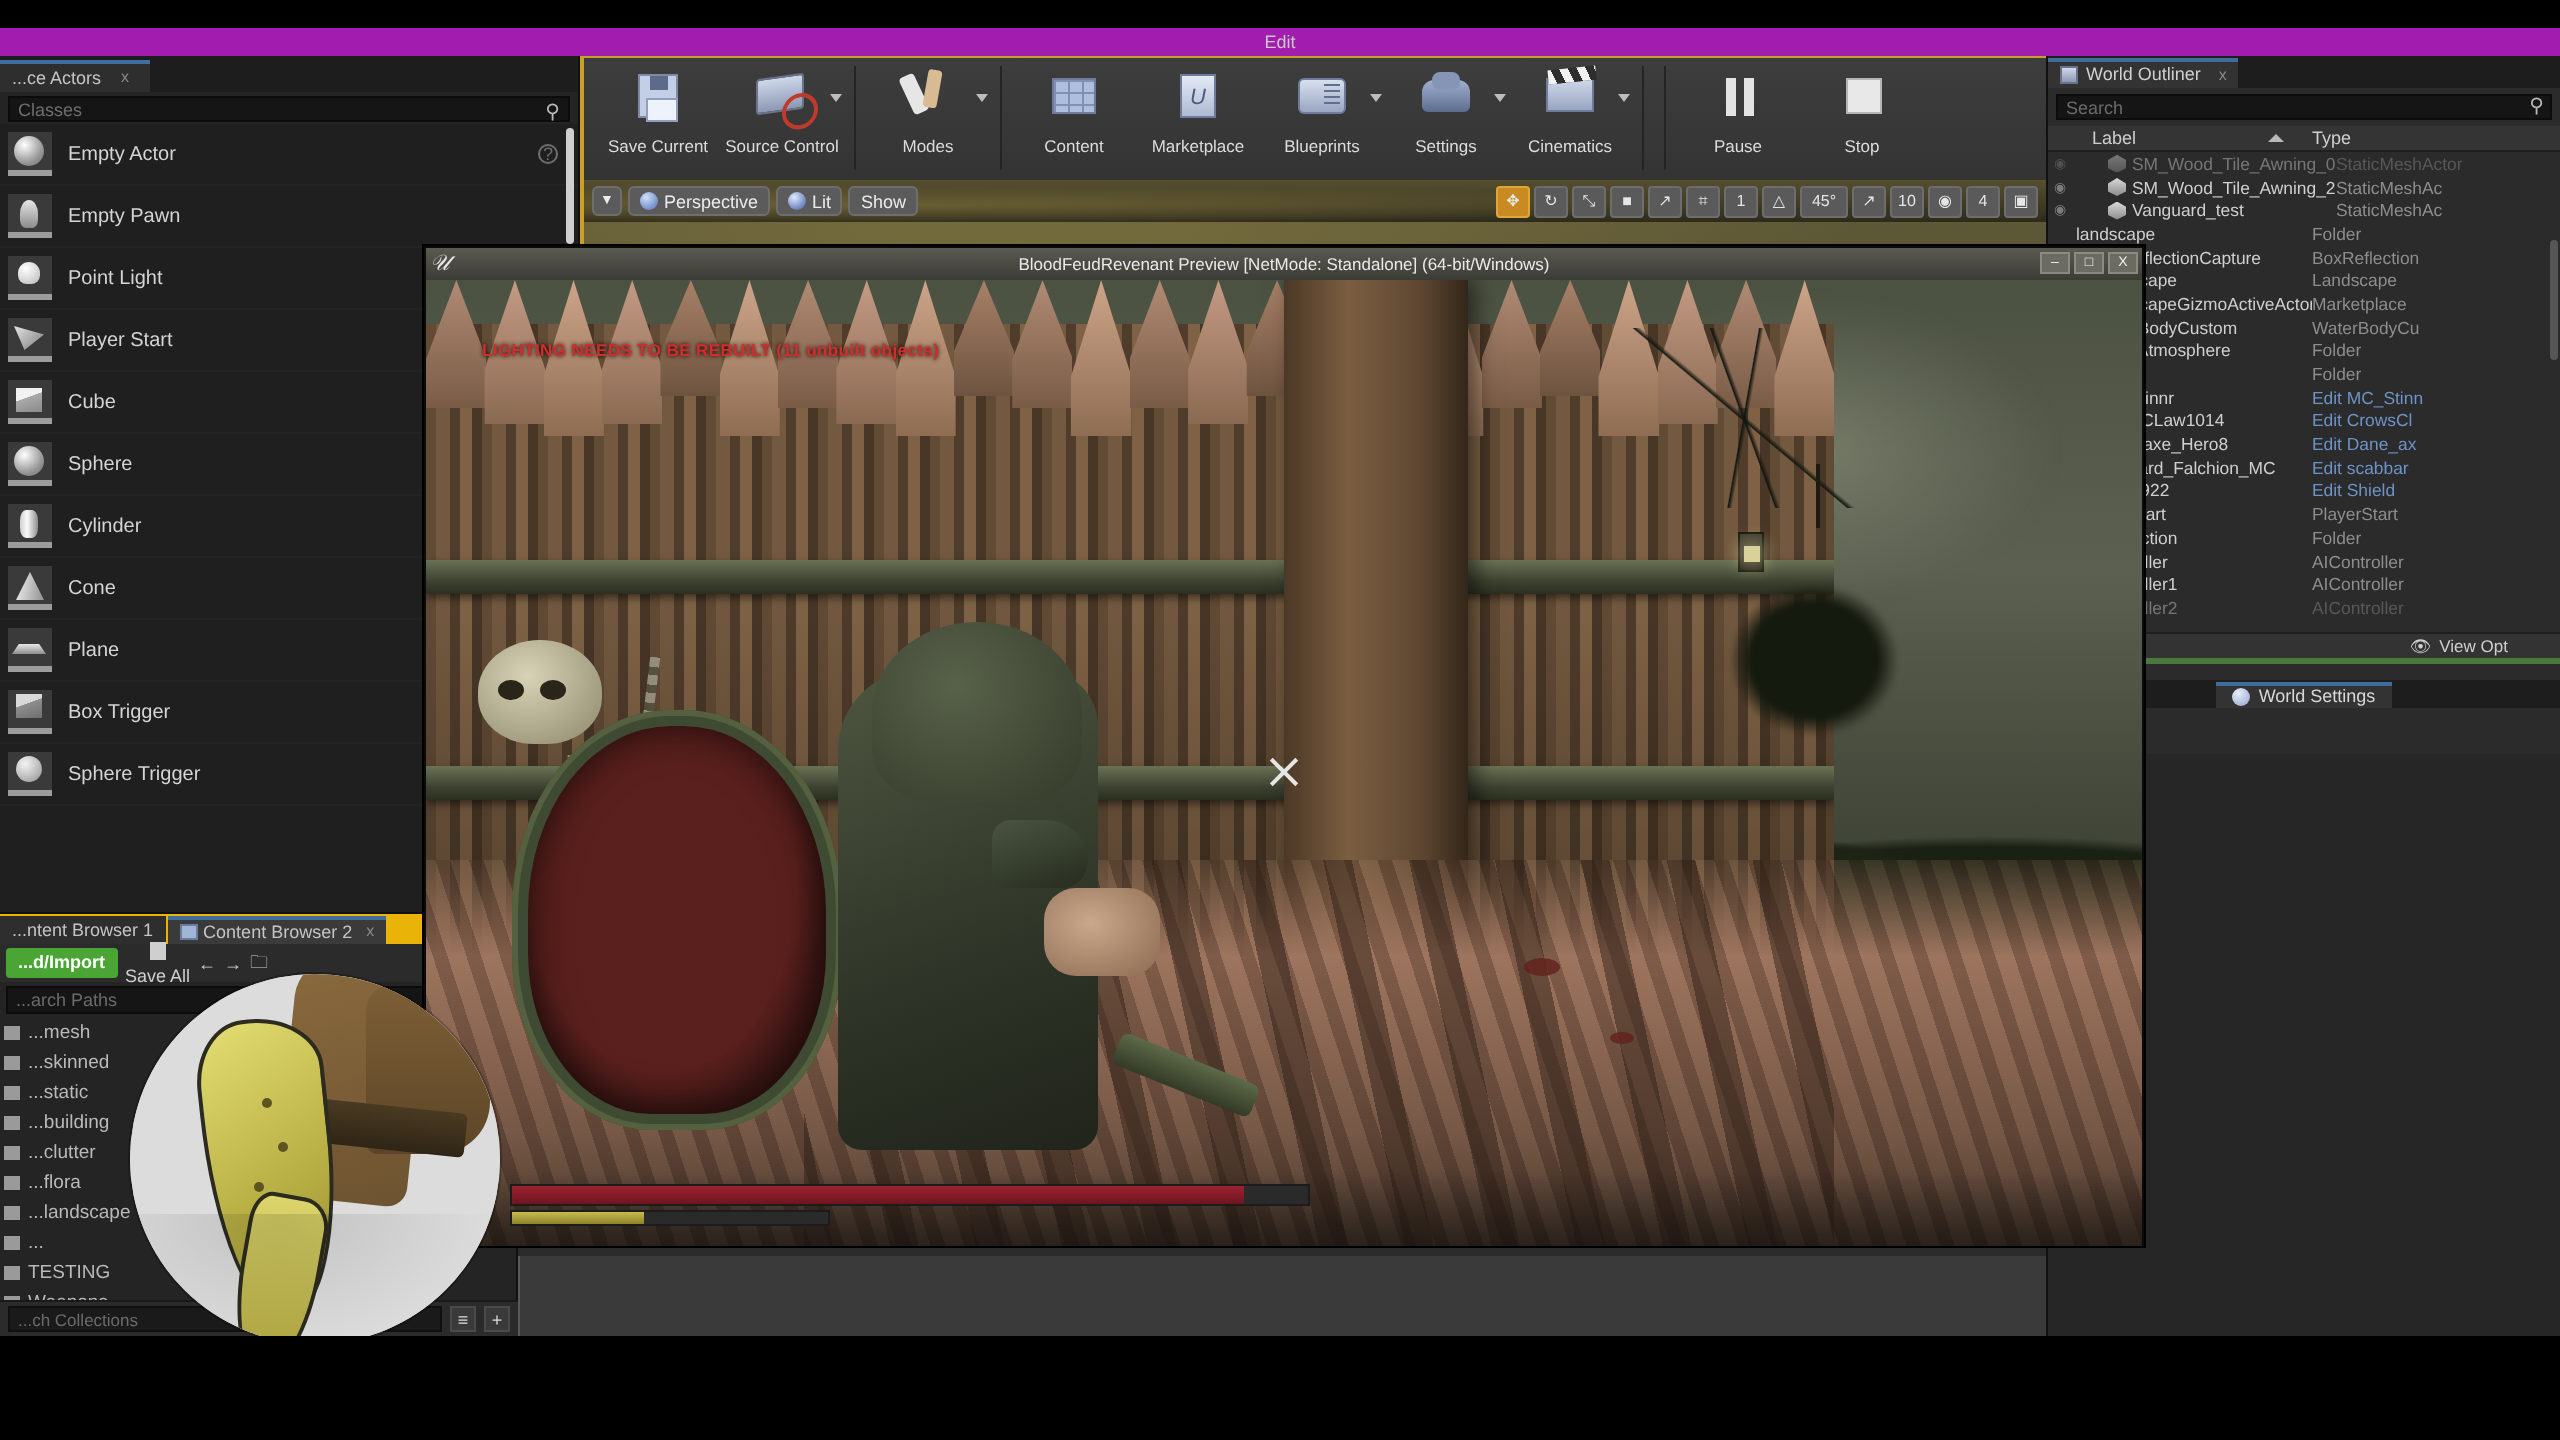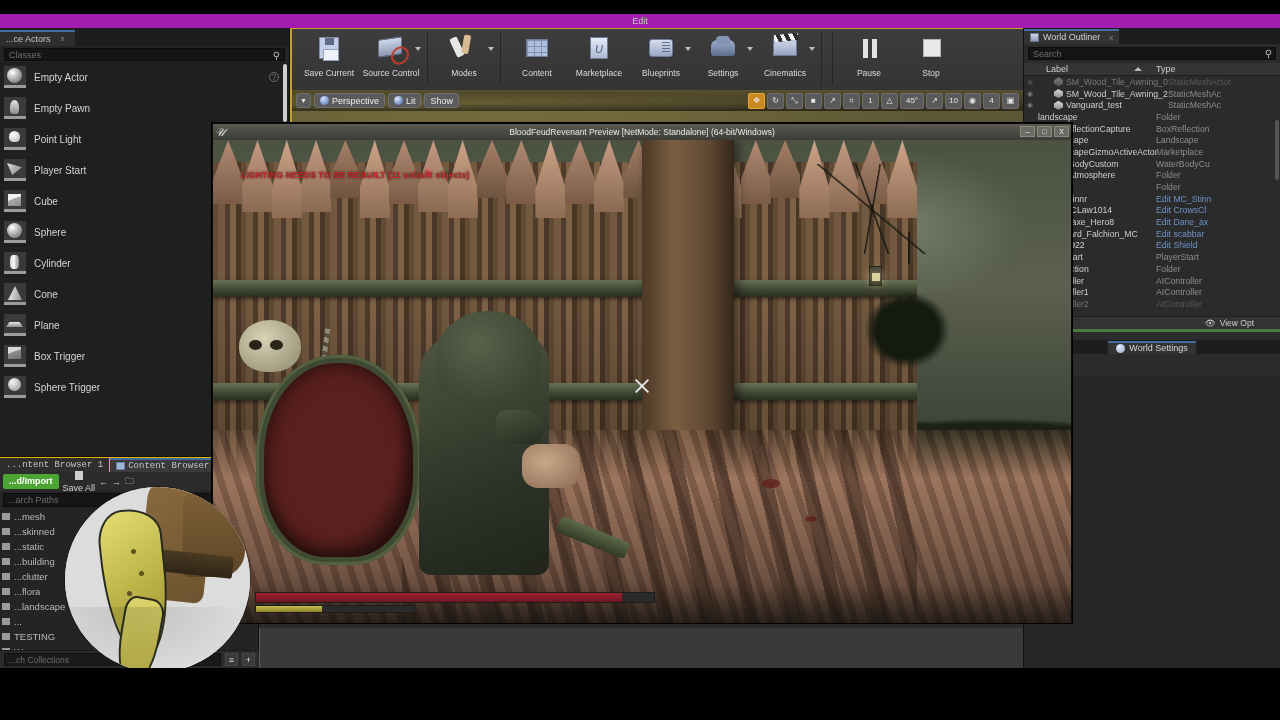--- a/index.html
+++ b/index.html
@@ -191,21 +191,21 @@
      background:
        radial-gradient(ellipse at 30% 20%, rgba(150,135,70,.55), transparent 60%),
        linear-gradient(#5d5836 0%, #3a3626 50%, #1d1c13 100%);
   }
 
   
   .cbpanel {
     position:absolute; left:0; top:442px; width:259px; height:212px;
     background:#242424; border-top:1px solid #111; border-right:1px solid #111;
   }
-  .cbtabs { height:15px; background:#eab308; display:flex; align-items:flex-end; gap:1px;font-family:Liberation Mono, monospace;}
+  .cbtabs { height:15px; background:#eab308; display:flex; align-items:flex-end; gap:1px;}
   .cbtab { background:#2e2e2e; color:#c4c4c4; font-size:9px; height:14px; line-height:14px;
      padding:0 6px; display:flex; align-items:center; gap:3px; }
   .cbtab.active { background:#3a3a3a; border-top:2px solid #3f6e9e; }
   .cbtab .ci{ width:9px;height:8px;background:#9fb6d6;border:1px solid #6a7d9c;}
   .cbtoolbar{ height:19px; background:#2b2b2b; display:flex; align-items:center; gap:4px; padding:0 3px;}
   .addbtn{ background:#4aa535; color:#fff; font-size:9px; font-weight:bold; height:15px; line-height:15px;
      padding:0 6px; border-radius:2px; display:flex; align-items:center; gap:3px;}
   .cbt-item{ color:#cfcfcf; font-size:9px; display:flex; align-items:center; gap:3px;flex-direction:column;}
   .cbsearch{ height:14px; margin:2px 3px; background:#151515; border:1px solid #0c0c0c;
      color:#6b6b6b; font-size:9px; line-height:13px; padding-left:4px;}

